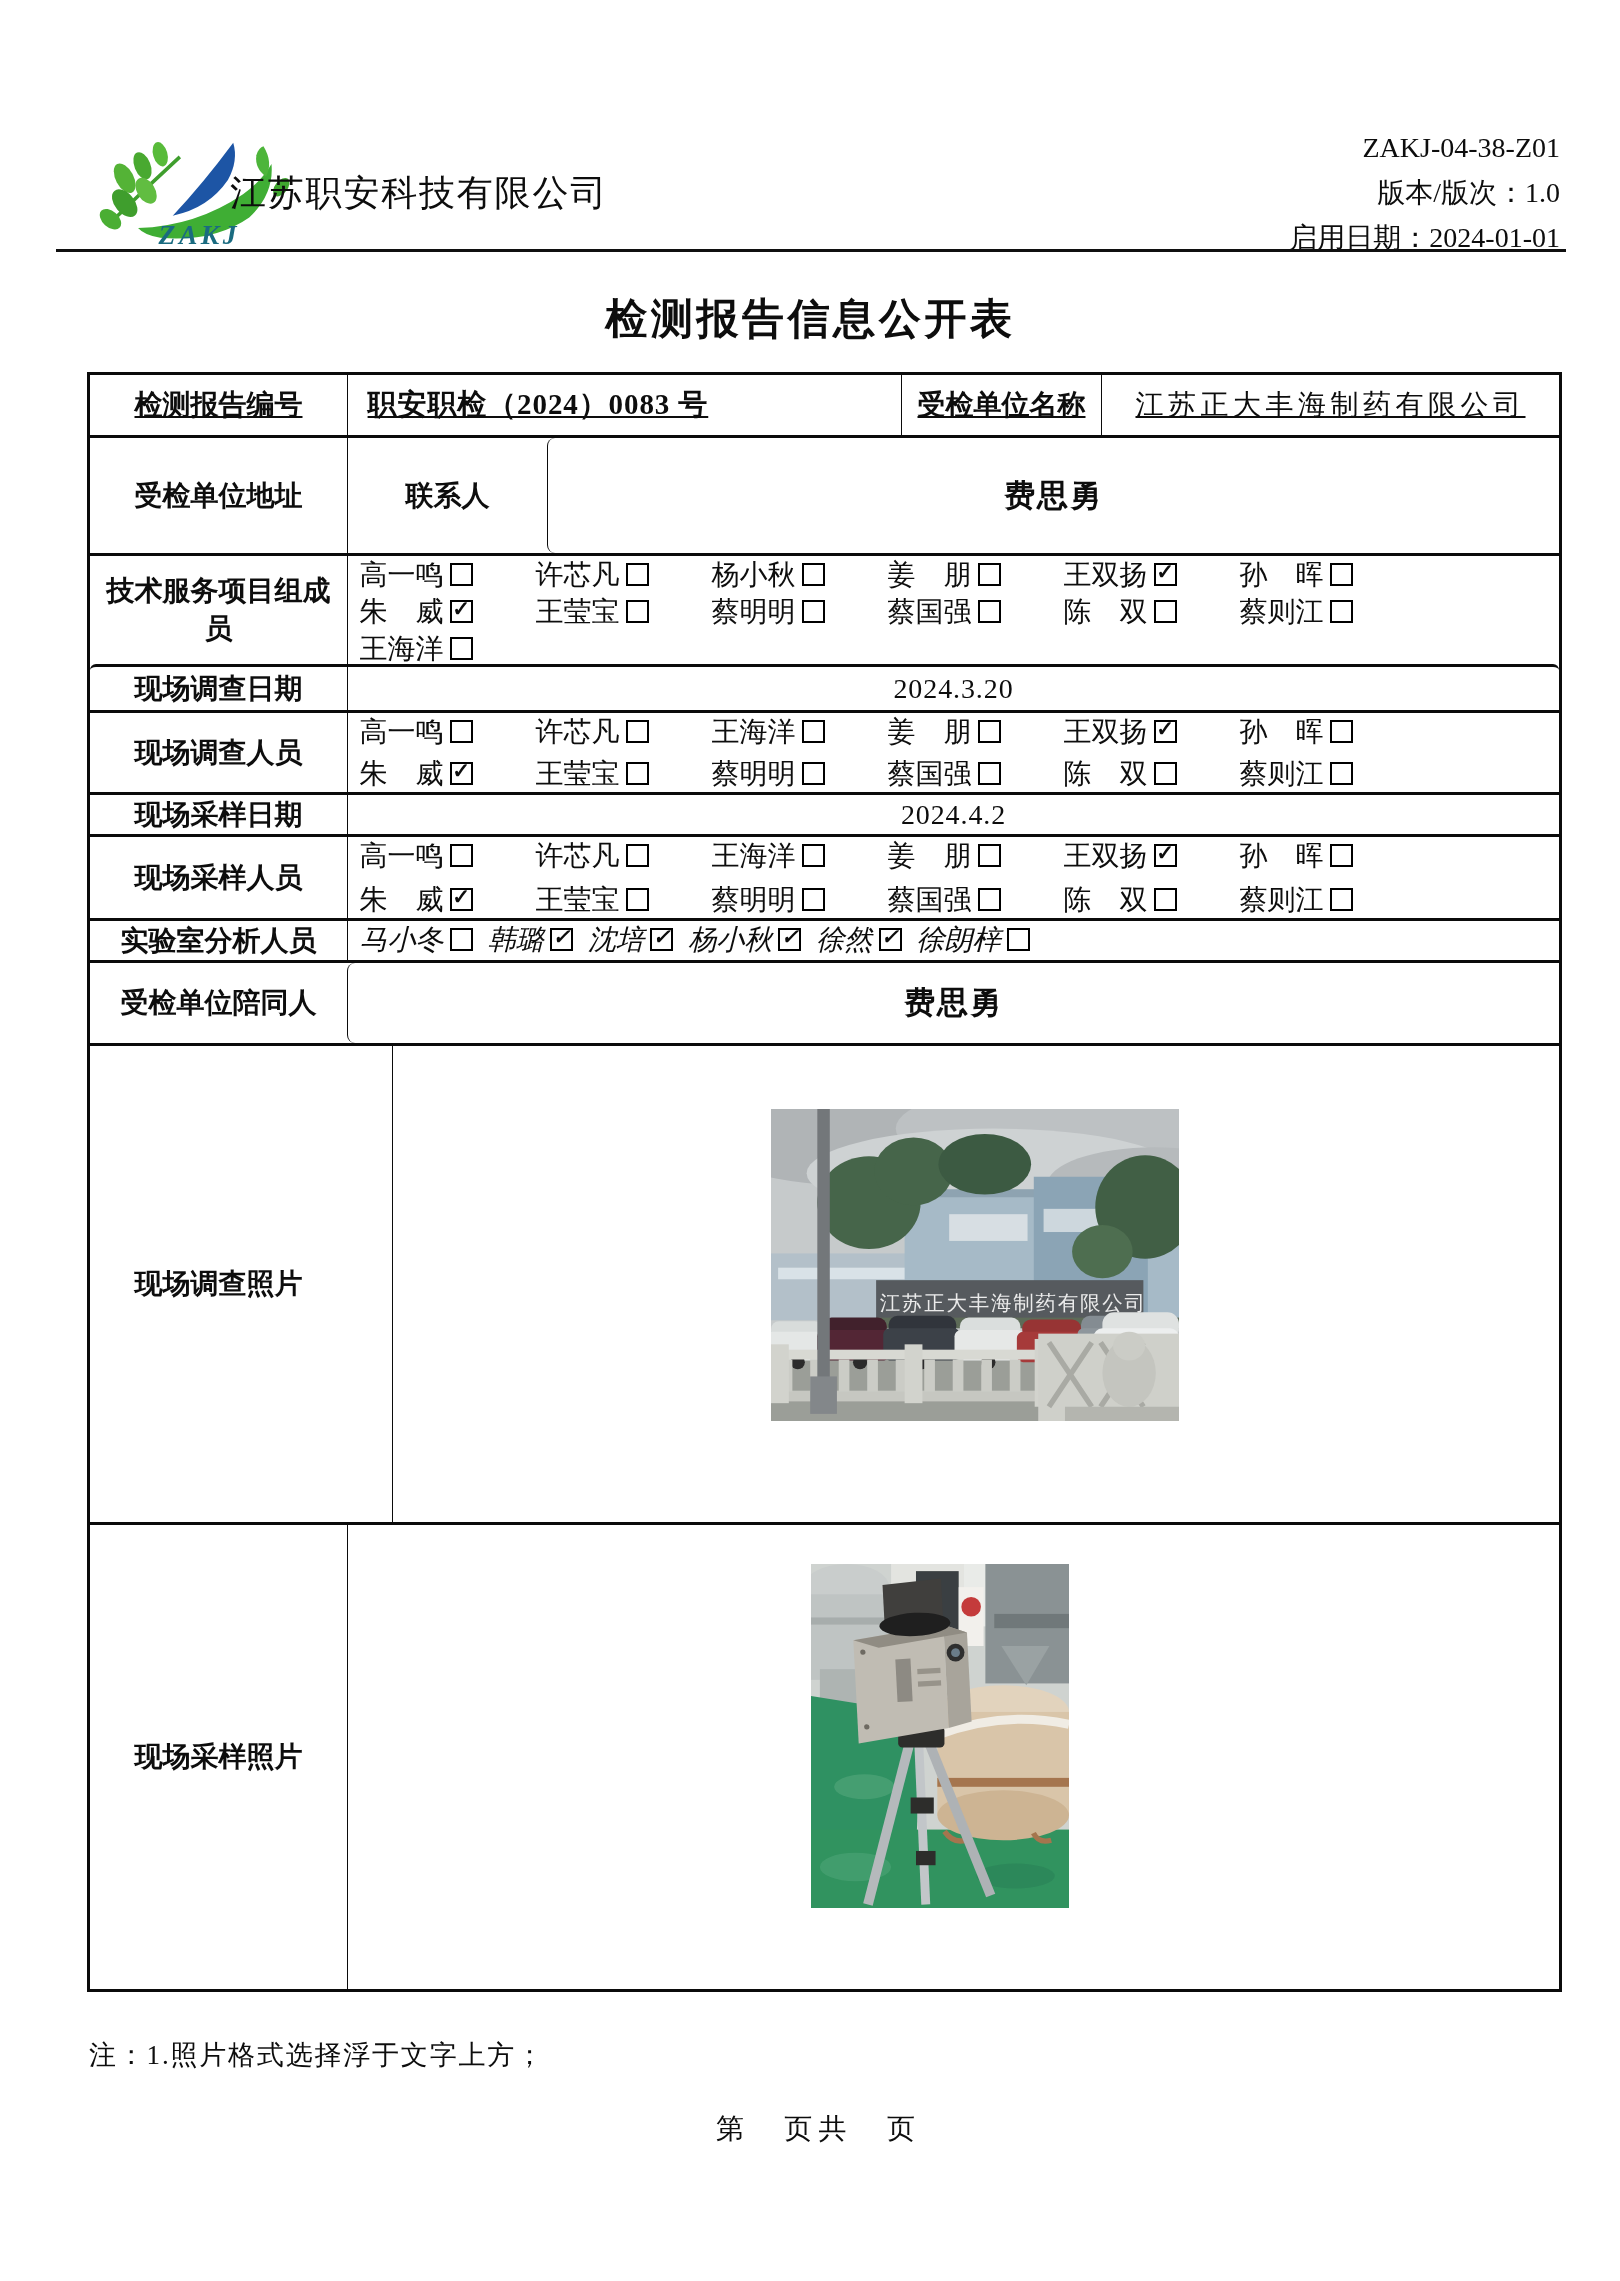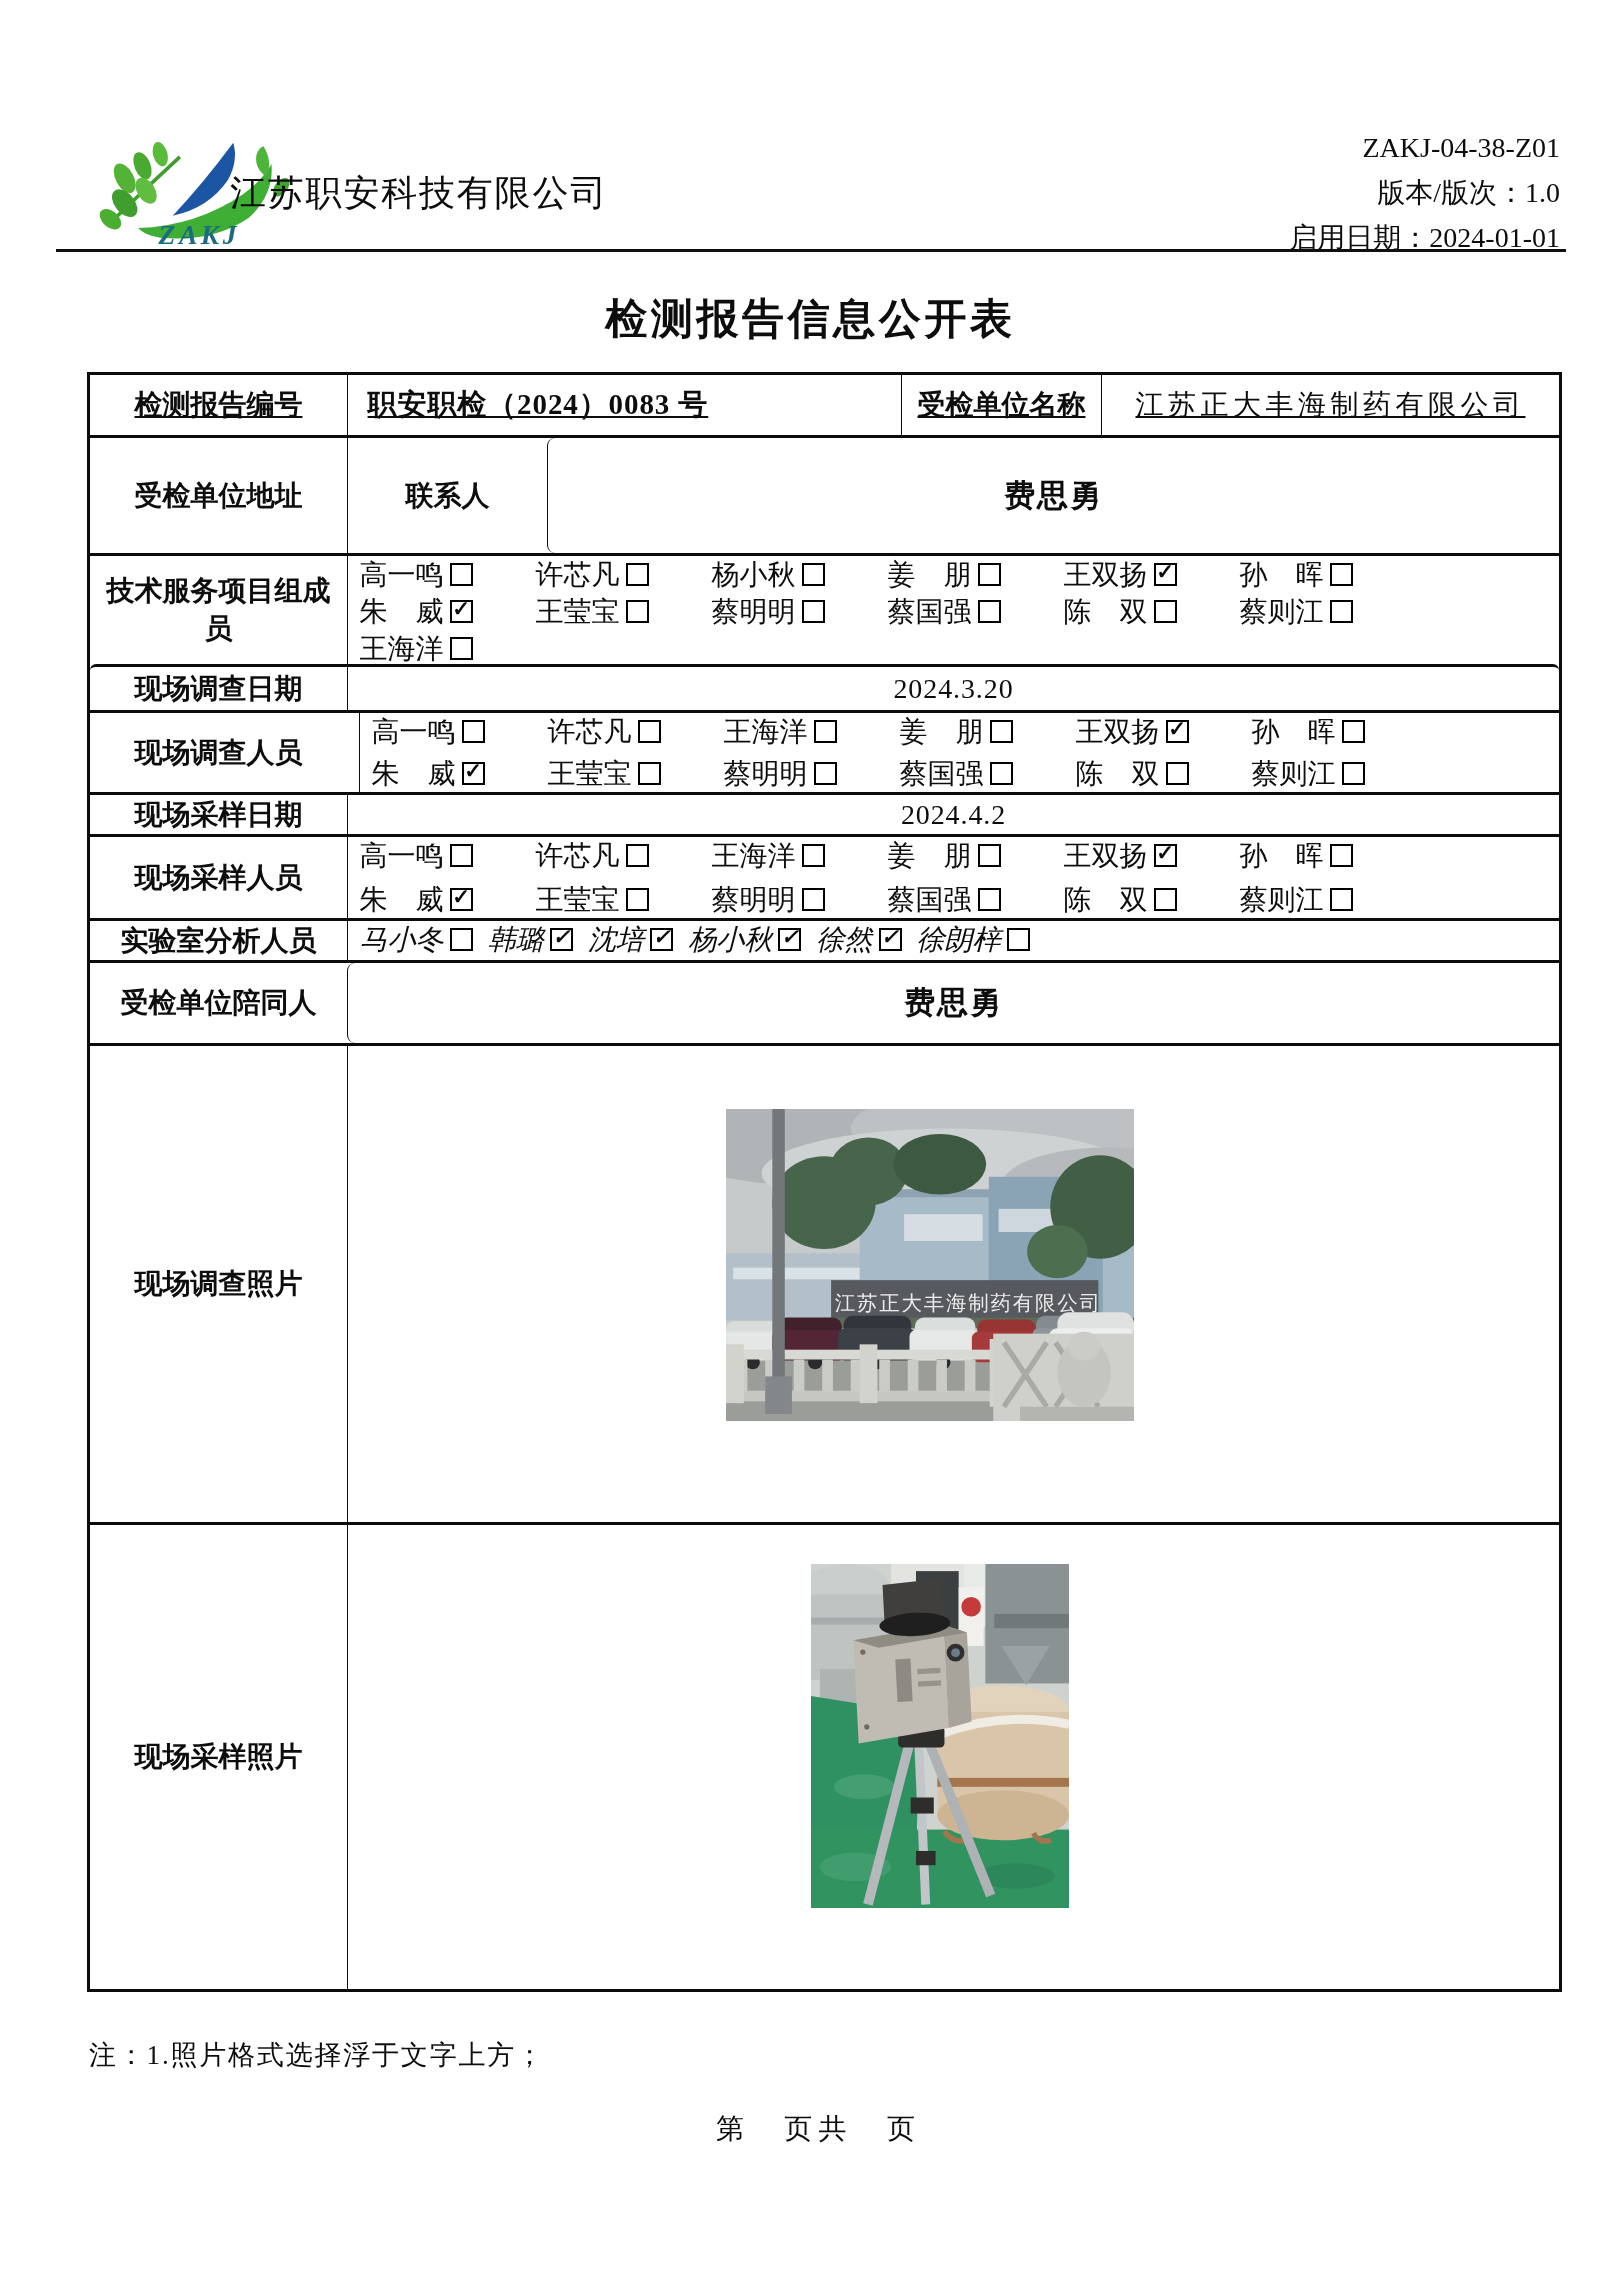--- a/index.html
+++ b/index.html
@@ -23,22 +23,22 @@
   .cell{box-sizing:border-box;border-left:1.8px solid #0b0b0b;display:flex;align-items:center;justify-content:center;}
   .cell:first-child{border-left:none;}
   .label-cell{width:257px;flex:none;font-weight:bold;font-size:28px;text-align:center;
               line-height:1.35;padding:0 15px;}
   .c2{width:554px;flex:none;}
   .c3{width:200px;flex:none;}
   .c4{flex:1;}
   .vcell{flex:1;}
 
   .r1{height:60px;} .r2{height:118px;} .r3{height:111px;} .r4{height:46px;border-radius:6px;}
-  .r5{height:82px;gap:12px;} .r6{height:42px;} .r7{height:84px;} .r8{height:42px;}
-  .r9{height:83px;} .r10{height:479px;} .r11{height:467px;}
+  .r5{height:82px;} .r6{height:42px;} .r7{height:84px;} .r8{height:42px;}
+  .r9{height:83px;} .r10{height:479px;gap:45px;} .r11{height:467px;}
 
   .val-bold-left{justify-content:flex-start;padding-left:19.6px;font-weight:bold;font-size:29px;letter-spacing:0.9px;}
   .org-name{font-size:28px;letter-spacing:4.5px;}
   .addr{flex-direction:column;font-weight:bold;font-size:32px;line-height:55px;}
   .bold-val{font-weight:bold;font-size:31px;letter-spacing:1.8px;border-radius:8px;}
   .date-val{font-size:28px;letter-spacing:0.9px;}
 
   
   .names{display:flex;flex-direction:column;justify-content:space-between;align-items:flex-start;padding-left:11.6px;}
   .name-line{display:flex;align-items:center;height:37px;}

